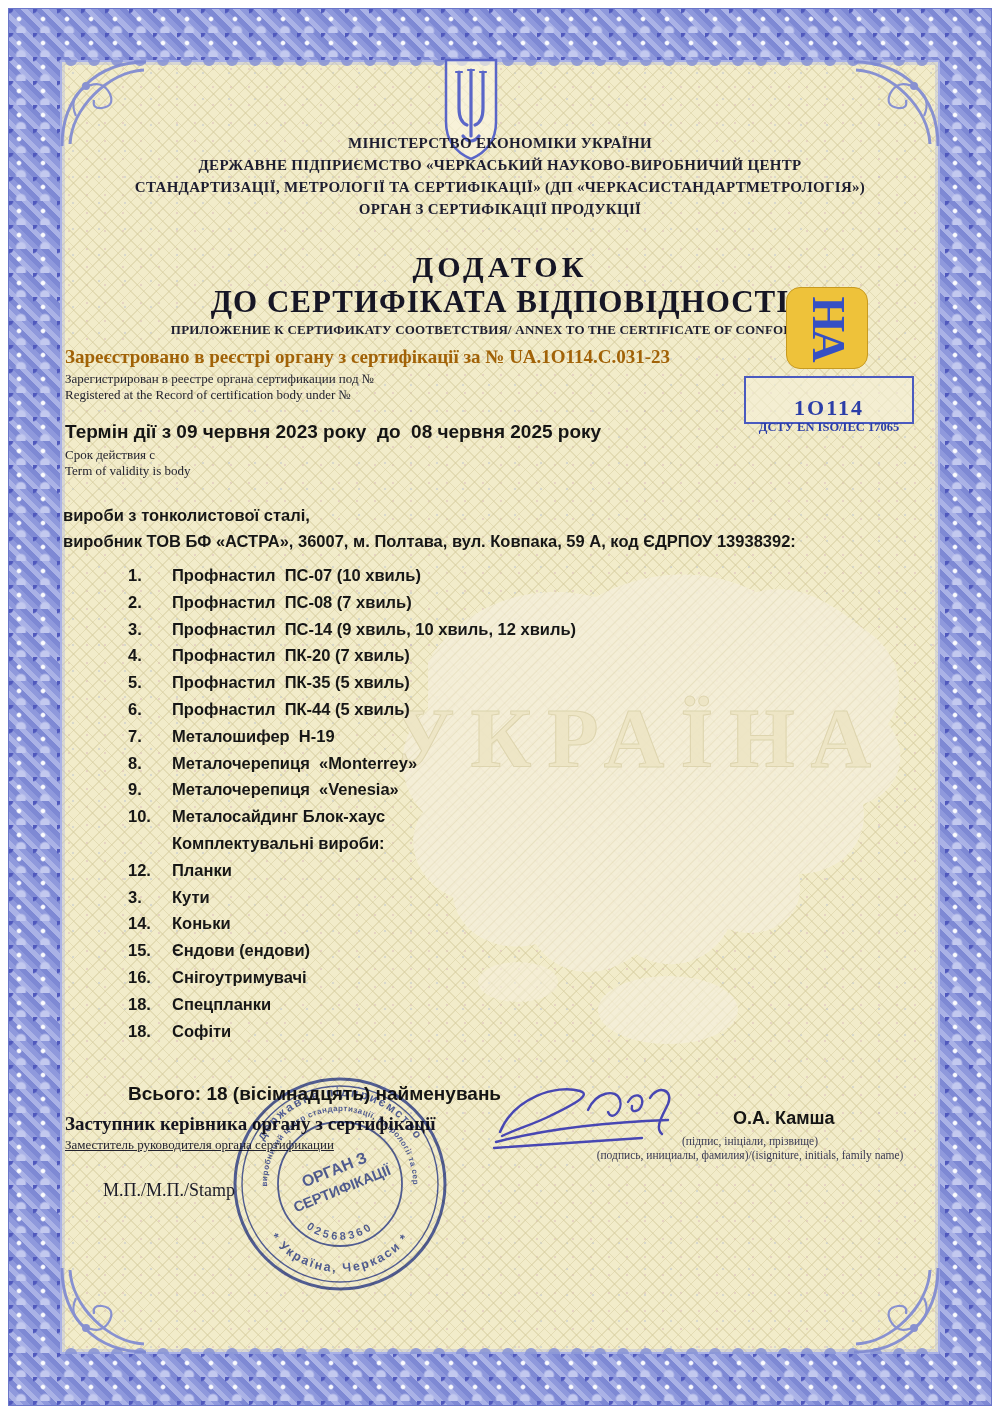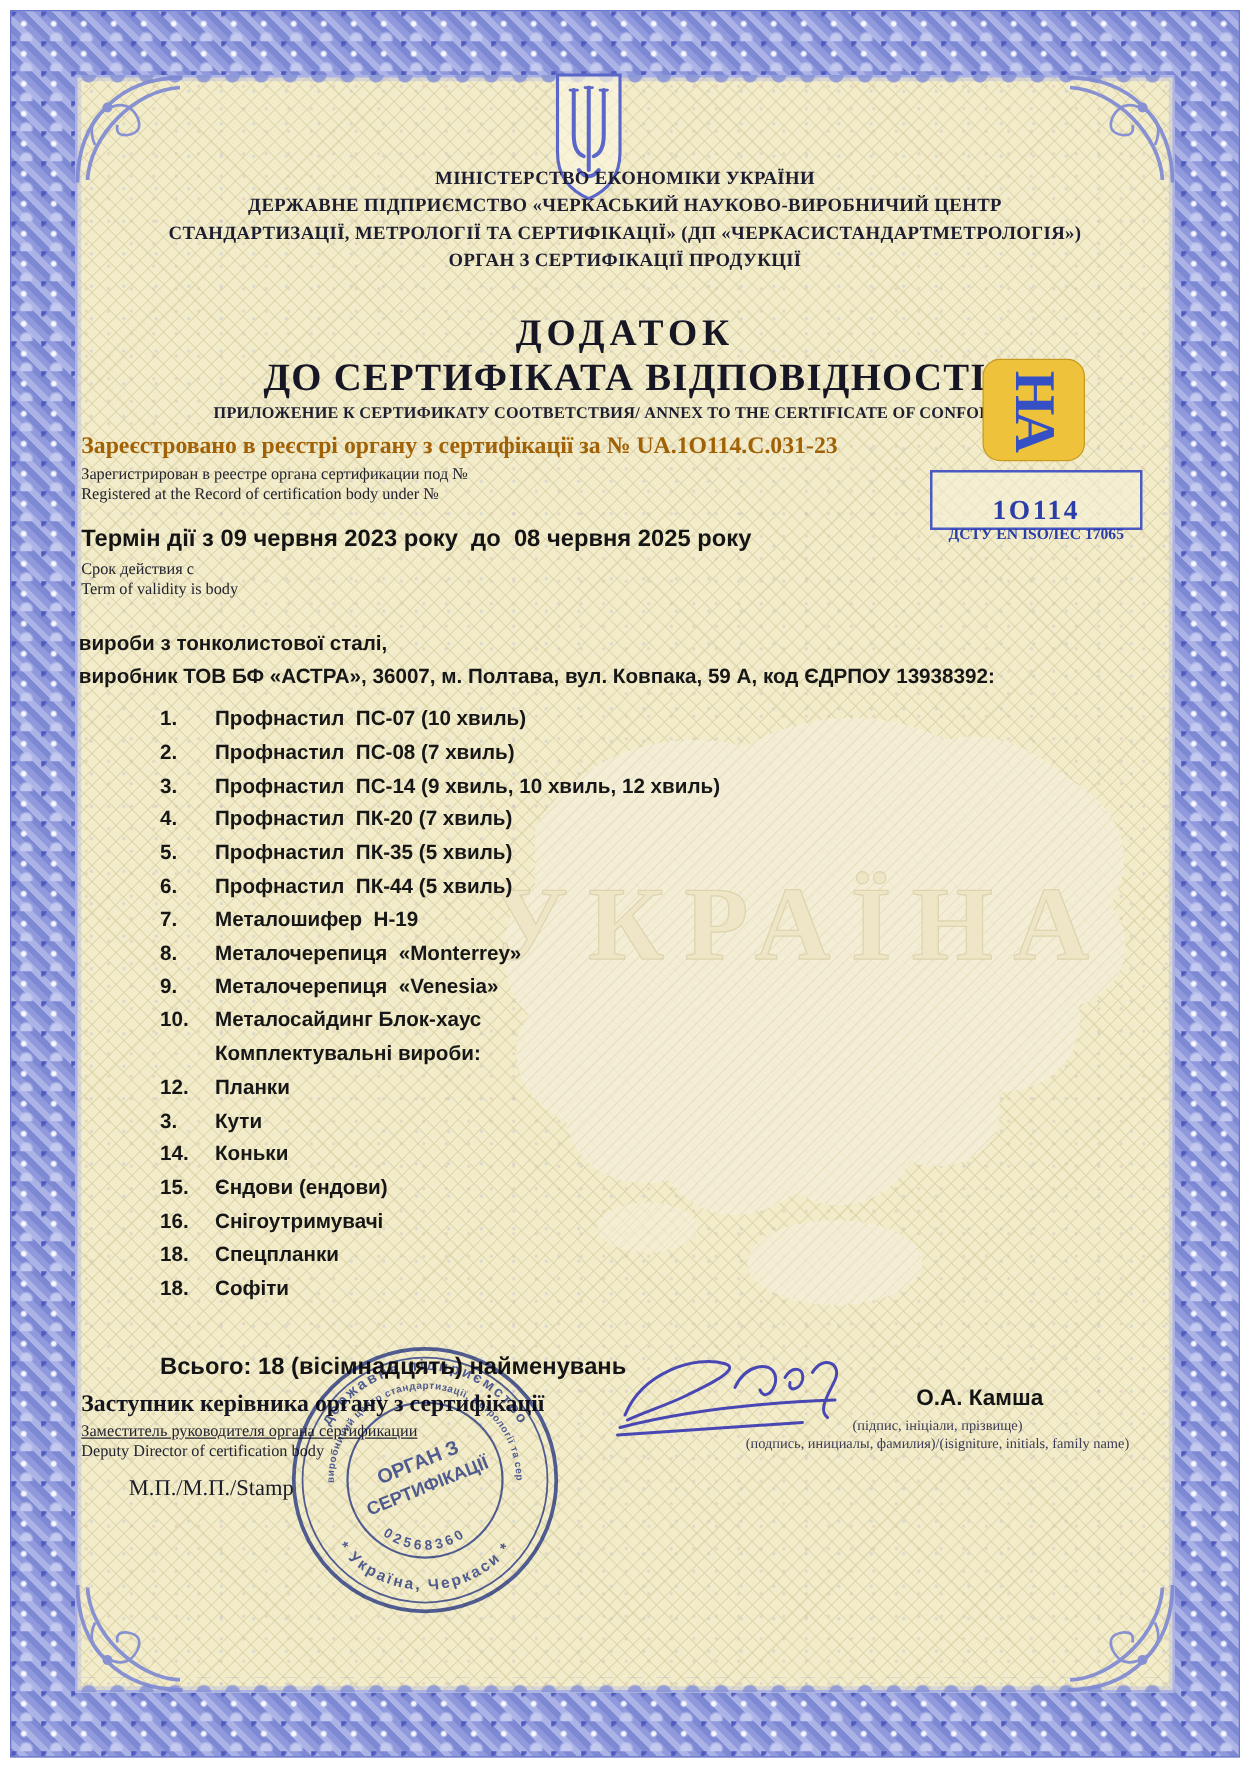--- a/index.html
+++ b/index.html
@@ -253,21 +253,20 @@
         <span class="product-num">18.</span>
         <span>Софіти</span>
       </div>
   </div>
 
   <div class="abs z2 total" style="left:128px;top:1083px;">Всього: 18 (вісімнадцять) найменувань</div>
 
   <div class="abs z2" style="left:65px;top:1113px;width:460px;">
     <div class="sig-title">Заступник керівника органу з сертифікації</div>
     <div class="sig-sub" style="margin-top:2px;text-decoration:underline;">Заместитель руководителя органа сертификации</div>
-    <div class="sig-sub">Deputy Director of certification body</div>
   </div>
   <div class="abs z2 mp" style="left:103px;top:1180px;">М.П./М.П./Stamp</div>
 
   <svg class="abs signature" width="200" height="78" viewBox="0 0 200 78">
     <g fill="none" stroke="#3a3ab2" stroke-width="2.4" stroke-linecap="round" opacity="0.92">
       <path d="M8,52 C22,18 64,4 88,11 C102,15 74,28 58,36 C42,44 22,50 10,56"></path>
       <path d="M4,62 C58,48 120,42 176,40"></path>
       <path d="M2,68 L150,58"></path>
       <path d="M96,30 C104,12 124,8 128,20 C131,30 120,42 116,32"></path>
       <path d="M136,22 c6,-10 16,-8 14,2 c-2,8 -12,10 -10,2"></path>

